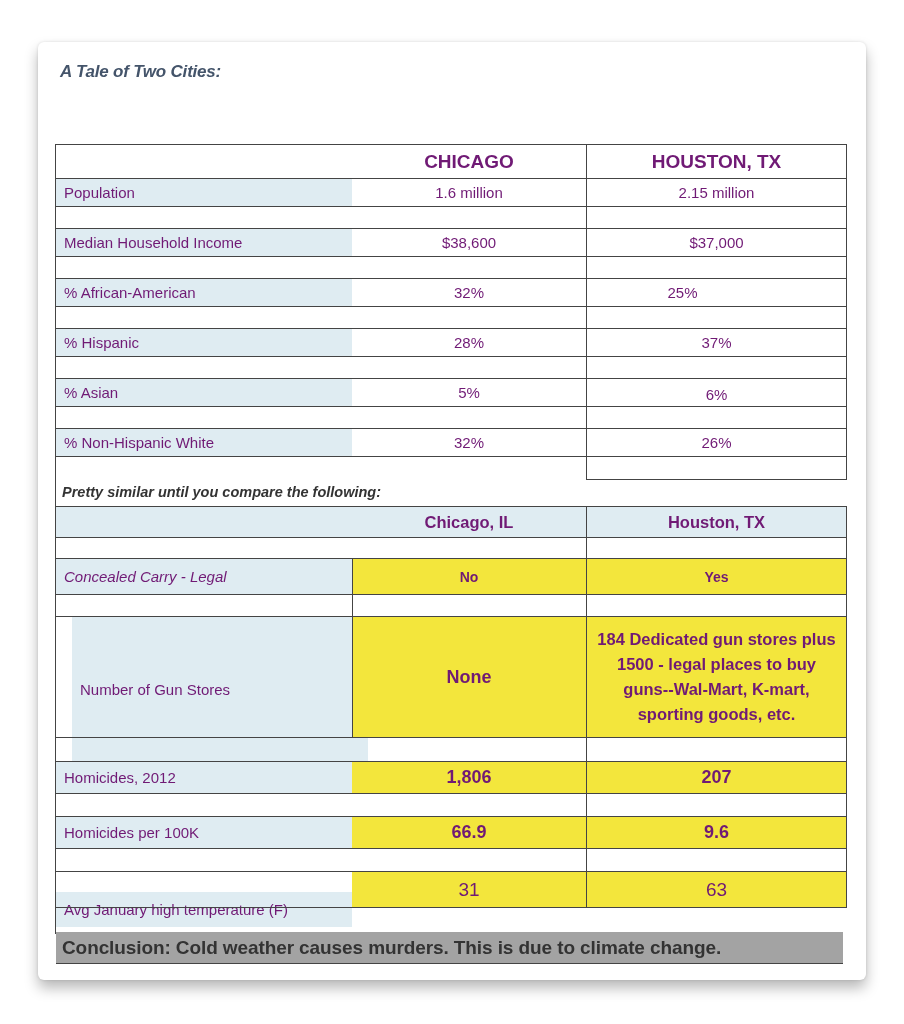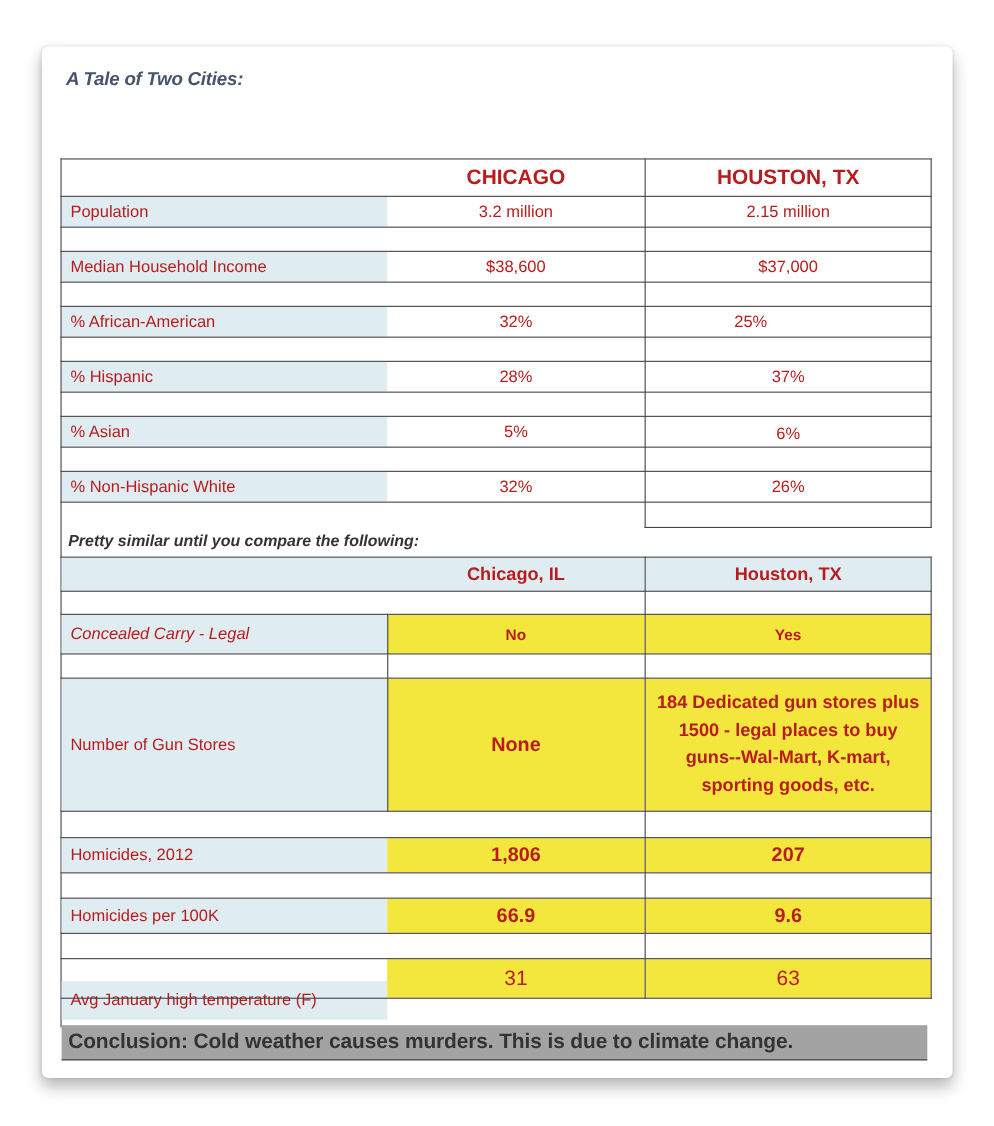--- a/index.html
+++ b/index.html
@@ -10,21 +10,21 @@
   .card {
     position:absolute; left:38px; top:42px; width:828px; height:938px;
     background:#fff; border-radius:6px;
     box-shadow:0 8px 14px rgba(0,0,0,0.28), 0 0 3px rgba(0,0,0,0.12);
   }
   .title {
     position:absolute; left:60px; top:62px;
     font-family:"Liberation Sans", sans-serif; font-weight:bold; font-style:italic;
     font-size:17px; color:#44546a; letter-spacing:-0.2px;
   }
-  .cell { position:absolute; box-sizing:border-box; display:flex; align-items:center; font-size:15px; color:#b91c1c; }
+  .cell { position:absolute; box-sizing:border-box; display:flex; align-items:center; font-size:15px; color:#701a75; }
   .lbl { padding-left:8px; }
   .ctr { justify-content:center; text-align:center; }
   .blue { background:#dfecf2; }
   .yel { background:#f3e63c; }
   .bold { font-weight:bold; }
   .hline { position:absolute; height:0; border-top:1.6px solid #444; }
   .vline { position:absolute; width:0; border-left:1.4px solid #444; }
   .note {
     position:absolute; left:62px; top:484px; font-size:14.5px; font-weight:bold; font-style:italic; color:#333;
   }
@@ -42,21 +42,21 @@
 <div class="card"></div>
 <div class="title">A Tale of Two Cities:</div>
 
 <div>
 
   <div class="cell ctr bold" style="left:352px;top:145px;width:234px;height:33px;font-size:19px;">CHICAGO</div>
   <div class="cell ctr bold" style="left:586px;top:145px;width:261px;height:33px;font-size:19px;">HOUSTON, TX</div>
 
   <div>
     <div class="cell lbl blue" style="left:56px;top:179px;width:296px;height:27px;">Population</div>
-    <div class="cell ctr" style="left:352px;top:179px;width:234px;height:27px;">3.2 million</div>
+    <div class="cell ctr" style="left:352px;top:179px;width:234px;height:27px;">1.6 million</div>
     <div class="cell ctr" style="left:586px;top:179px;width:261px;height:27px;">2.15 million</div>
   </div>
 
   <div>
     <div class="cell lbl blue" style="left:56px;top:229px;width:296px;height:27px;">Median Household Income</div>
     <div class="cell ctr" style="left:352px;top:229px;width:234px;height:27px;">$38,600</div>
     <div class="cell ctr" style="left:586px;top:229px;width:261px;height:27px;">$37,000</div>
   </div>
 
   <div>
@@ -110,21 +110,21 @@
   <div class="cell ctr bold" style="left:352px;top:507px;width:234px;height:30px;font-size:16.5px;">Chicago, IL</div>
   <div class="cell ctr bold blue" style="left:587px;top:507px;width:259px;height:30px;font-size:16.5px;">Houston, TX</div>
 
   <div>
     <div class="cell lbl blue" style="left:56px;top:559px;width:296px;height:35px;font-style:italic;">Concealed Carry - Legal</div>
     <div class="cell ctr yel bold" style="left:352px;top:559px;width:234px;height:35px;font-size:14px;">No</div>
     <div class="cell ctr yel bold" style="left:587px;top:559px;width:259px;height:35px;font-size:14px;">Yes</div>
   </div>
 
   <div>
-    <div class="cell lbl blue" style="left:56px;top:617px;width:296px;height:120px;text-align:center;">Number of Gun Stores</div>
+    <div class="cell lbl blue" style="left:72px;top:617px;width:296px;height:144px;text-align:center;">Number of Gun Stores</div>
     <div class="cell ctr yel bold" style="left:352px;top:617px;width:234px;height:120px;font-size:18px;">None</div>
     <div class="cell ctr yel stores" style="left:587px;top:617px;width:259px;height:120px;padding:0 6px;">184 Dedicated gun stores plus 1500 - legal places to buy guns--Wal-Mart, K-mart, sporting goods, etc.</div>
   </div>
 
   <div>
     <div class="cell lbl blue" style="left:56px;top:762px;width:296px;height:31px;">Homicides, 2012</div>
     <div class="cell ctr yel bold" style="left:352px;top:762px;width:234px;height:31px;font-size:18px;">1,806</div>
     <div class="cell ctr yel bold" style="left:587px;top:762px;width:259px;height:31px;font-size:18px;">207</div>
   </div>
 

